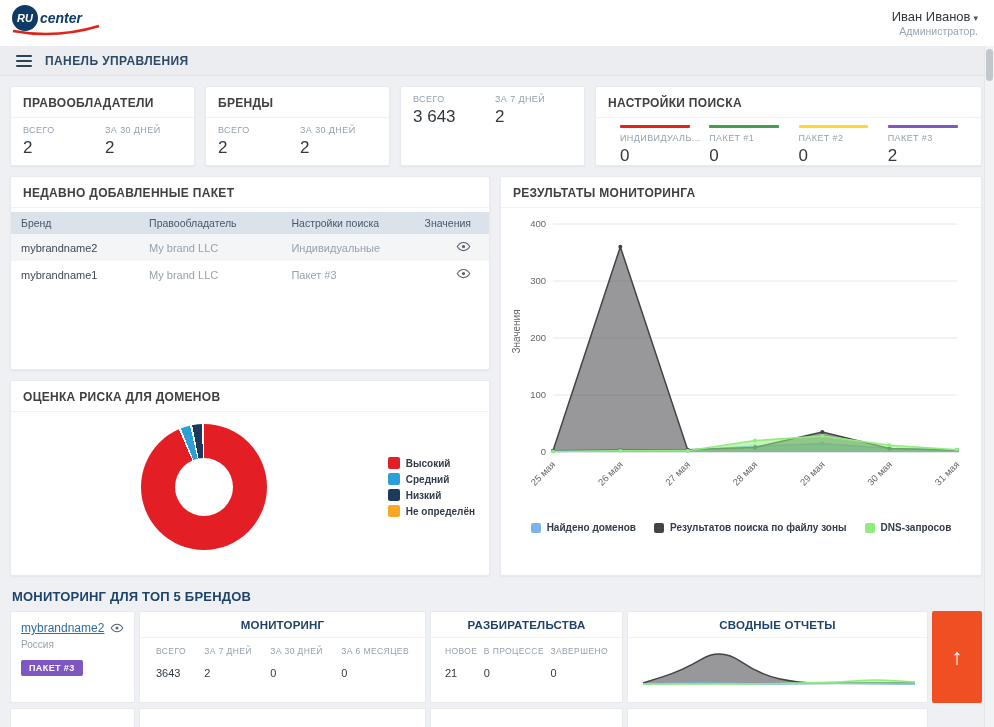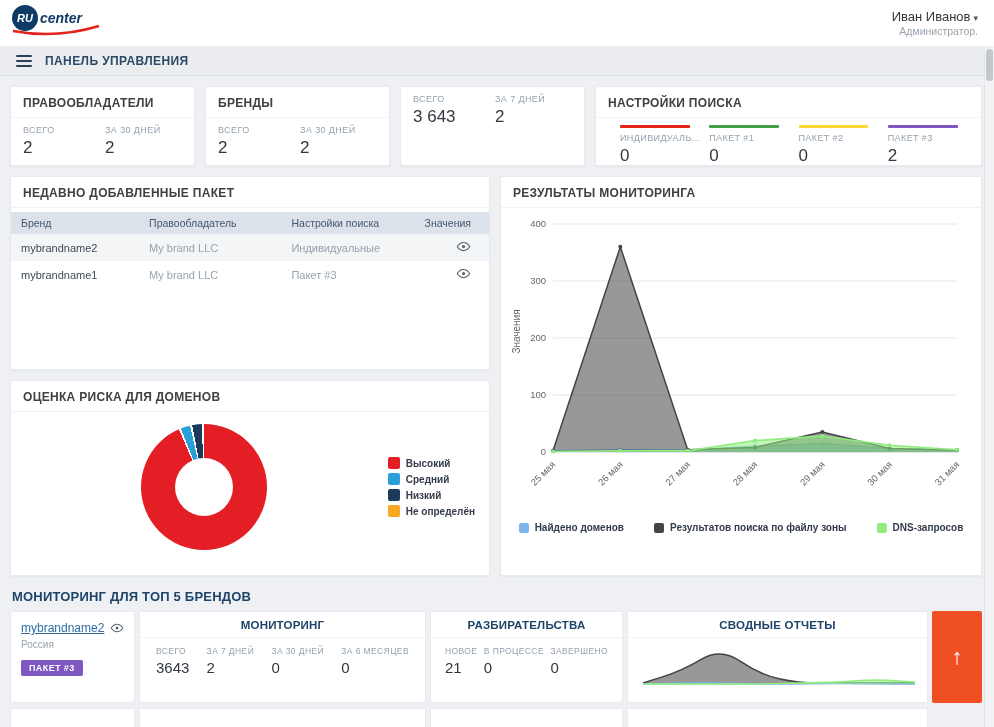--- a/index.html
+++ b/index.html
@@ -83,21 +83,21 @@
   .lg-item { display: flex; align-items: center; gap: 6px; margin: 4px 0; cursor: pointer; }
   .sq { width: 12px; height: 12px; border-radius: 2px; flex: none; }
   .lg-label { font-size: 10px; font-weight: 700; color: #333c48; }
   
   .mon-card { flex: 1; height: 400px; overflow: hidden; }
   .mon-body { position: relative; padding: 6px 4px 0 12px; }
   .ylabel {
     position: absolute; left: -20px; top: 118px; width: 70px; text-align: center;
     transform: rotate(-90deg); font-size: 10px; color: #666;
   }
-  .mon-legend { display: flex; justify-content: center; gap: 30px; margin-top: 2px; }
+  .mon-legend { display: flex; justify-content: center; gap: 18px; margin-top: 2px; }
   .mon-legend .lg-item { margin: 0; }
   .mon-legend .sq { width: 10px; height: 10px; }
   
   .sec-title { margin: 13px 0 0 2px; font-size: 13px; font-weight: 700; color: #1d4369; letter-spacing: .2px; }
   .row3 { margin-top: 7px; gap: 4px; height: 92px; }
   .panel { background: #fff; border: 1px solid #e7eaee; border-radius: 2px; overflow: hidden; }
   .brand-panel { width: 125px; padding: 9px 10px; }
   .brand-line { display: flex; align-items: center; justify-content: space-between; }
   .brand-link { color: #2e6da4; font-size: 12px; text-decoration: underline; cursor: pointer; }
   .country { font-size: 10px; color: #97a2ad; margin: 4px 0 7px; }
@@ -107,21 +107,21 @@
   }
   .p-mon { width: 287px; }
   .p-raz { width: 193px; }
   .p-rep { flex: 1; }
   .panel-title {
     font-size: 11.5px; font-weight: 700; color: #1d4369; text-align: center;
     padding: 7px 0 6px; border-bottom: 1px solid #f0f2f5; letter-spacing: .2px;
   }
   .panel-stats { display: flex; justify-content: space-between; padding: 8px 16px 0; }
   .panel-stats .stat-label { font-size: 8.5px; }
-  .panel-stats .stat-value { font-size: 15px; margin-top: 3px; }
+  .panel-stats .stat-value { font-size: 11px; margin-top: 11px; }
   .spark-wrap { padding: 3px 12px 0; }
   .scroll-top {
     width: 50px; height: 92px; border: none; border-radius: 2px; cursor: pointer;
     color: #fff; font-size: 22px; display: flex; align-items: center; justify-content: center;
   }
   
   .strip { margin-top: 5px; gap: 4px; height: 19px; }
   .strip .stub { background: #fff; border: 1px solid #e7eaee; border-bottom: none; }
   .stub1 { width: 125px; } .stub2 { width: 287px; } .stub3 { width: 193px; } .stub4 { flex: 1; }
   .stub5 { width: 50px; background: transparent !important; border: none !important; }

